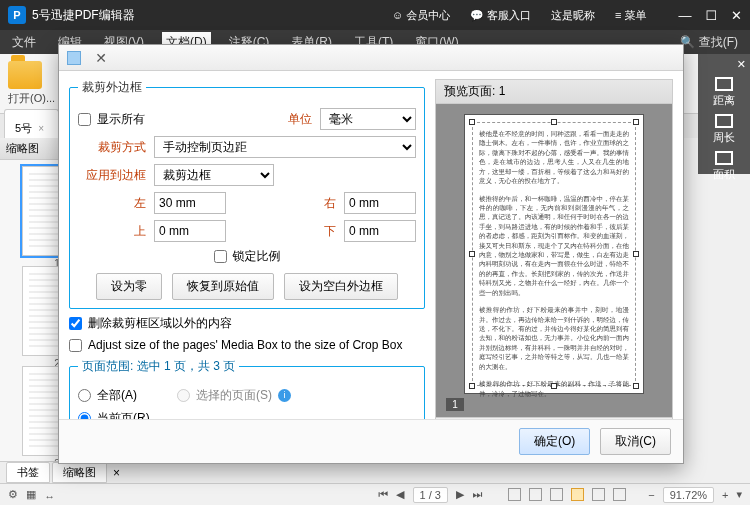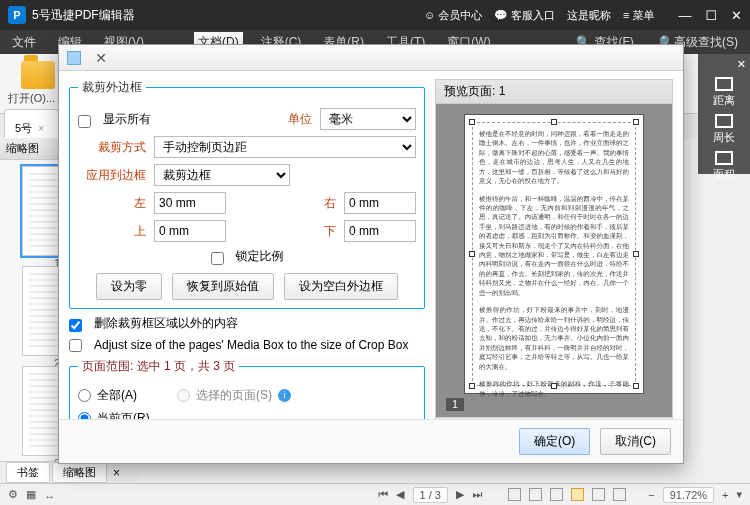--- a/index.html
+++ b/index.html
@@ -1,28 +1,28 @@
 <!DOCTYPE html>
 <html><head>
 <meta charset="utf-8">
 <style>
 * { box-sizing: border-box; margin: 0; padding: 0; }
 body { font-family: "Microsoft YaHei", Arial, sans-serif; font-size: 12px; background: #f0f0f0; width: 750px; height: 505px; overflow: hidden; position: relative; }
 .titlebar { background: #2b2b2b; color: #fff; height: 30px; display: flex; align-items: center; padding: 0 8px; }
 .titlebar .app-icon { width: 18px; height: 18px; background: #0a7bd9; border-radius: 3px; margin-right: 6px; display: flex; align-items: center; justify-content: center; color: #fff; font-weight: bold; font-size: 11px; }
 .titlebar .title { flex: 1; font-size: 12px; }
-.titlebar .right { display: flex; align-items: center; gap: 12px; font-size: 11px; justify-content: center; }
+.titlebar .right { display: flex; align-items: center; gap: 20px; font-size: 11px; justify-content: center; }
 .titlebar .right span { cursor: pointer; }
 .titlebar .winbtn { display: flex; gap: 14px; margin-left: 12px; font-size: 13px; }
 .menubar { background: #3a3a3a; color: #ddd; height: 24px; display: flex; align-items: center; padding: 0 8px; gap: 14px; font-size: 12px; }
 .menubar .m-item { cursor: pointer; padding: 2px 4px; }
-.menubar .m-item.active { background: #fff; color: #222; margin-left: 32px; }
+.menubar .m-item.active { background: #fff; color: #222; }
 .menubar .spacer { flex: 1; }
 .toolbar-row { background: #f5f5f5; height: 60px; display: flex; align-items: center; padding: 0 8px; gap: 12px; border-bottom: 1px solid #ccc; }
-.tb-btn { display: flex; flex-direction: column; align-items: flex-end; gap: 2px; font-size: 11px; color: #444; cursor: pointer; }
+.tb-btn { display: flex; flex-direction: column; align-items: flex-start; gap: 2px; font-size: 11px; color: #444; cursor: pointer; }
 .tb-icon-open { width: 34px; height: 28px; background: linear-gradient(#f7c95a,#f2ae22); border-radius: 3px; position: relative; }
 .tb-icon-open::before { content:""; position:absolute; top:-6px; left:3px; width:14px; height:6px; background:#f2ae22; border-radius:2px 2px 0 0; }
 .tab-strip { background: #e9e9e9; height: 24px; display: flex; align-items: flex-end; padding-left: 4px; }
 .tab { background: #fff; border: 1px solid #ccc; border-bottom: none; padding: 11px 14px 2px 10px; font-size: 11px; border-radius: 3px 3px 0 0; display: flex; align-items: center; gap: 6px; }
 .tab .x { color: #999; font-size: 10px; }
 .side-tool { position: absolute; right: 0; top: 54px; width: 52px; background: #555; color: #fff; display: flex; flex-direction: column; align-items: center; padding-top: 4px; gap: 6px; font-size: 11px; height: 120px; }
 .side-tool .st { display:flex; flex-direction:column; align-items:center; gap:2px; cursor:pointer; }
 .side-tool .st-icon { width:18px; height:14px; border:2px solid #fff; }
 .left-thumb { width: 115px; background: #f7f7f7; border-right: 1px solid #ccc; height: 340px; position: absolute; left:0; top:138px; overflow:hidden; }
 .left-thumb .hdr { background: linear-gradient(#eee,#ddd); padding: 3px 6px; font-size: 11px; border-bottom:1px solid #ccc; }
@@ -49,21 +49,21 @@
 .col-right { width:238px; display:flex; flex-direction:column; }
 fieldset { border:1px solid #0ea5e9; border-radius:2px; padding:6px 8px 8px 8px; }
 legend { font-size:12px; padding:0 4px; color:#333; }
 .row { display:flex; align-items:center; gap:8px; margin-top:6px; font-size:12px; }
 .lbl { text-align:right; min-width:68px; color:#c2410c; }
 select.w, input.w { border:1px solid #bbb; padding:2px 4px; font-size:12px; height:22px; background:#fff; }
 select.wfull { flex:1; }
 .small-in { width:72px; }
 .btn { background:linear-gradient(#fdfdfd,#ececec); border:1px solid #bbb; padding:4px 14px; font-size:12px; border-radius:2px; cursor:pointer; }
 .btn-row { display:flex; gap:10px; justify-content:center; margin-top:8px; }
-.chk { display:flex; align-items:flex-end; gap:12px; font-size:12px; }
+.chk { display:flex; align-items:center; gap:6px; font-size:12px; }
 .chk input { width:13px; height:13px; }
 .radio-row { display:flex; align-items:center; gap:6px; }
 .preview-hdr { background:linear-gradient(#e8e8e8,#dcdcdc); padding:3px 8px; font-size:12px; border:1px solid #ccc; border-bottom:none; }
 .preview-box { flex:1; background:#8e8e8e; border:1px solid #ccc; display:flex; flex-direction:column; }
 .preview-page { background:#fff; margin:10px auto 4px auto; width:180px; height:280px; border:1px solid #555; position:relative; padding:14px 14px; }
 .preview-page .txt { font-size:6.5px; color:#444; line-height:1.45; }
 .preview-page .para { margin-bottom:8px; text-align:justify; }
 .crop-handle { position:absolute; width:6px; height:6px; background:#fff; border:1px solid #333; }
 .crop-frame { position:absolute; inset:7px; border:1px dashed rgba(0,0,0,.4); }
 .preview-num { background:#555; color:#fff; font-size:10px; width:18px; text-align:center; margin:0 0 6px 10px; padding:1px 0; }
@@ -95,21 +95,20 @@
   <span class="m-item">文件</span>
   <span class="m-item">编辑</span>
   <span class="m-item">视图(V)</span>
   <span class="m-item active">文档(D)</span>
   <span class="m-item">注释(C)</span>
   <span class="m-item">表单(R)</span>
   <span class="m-item">工具(T)</span>
   <span class="m-item">窗口(W)</span>
   <span class="spacer"></span>
   <span class="m-item">🔍 <span>查找(F)</span></span>
-  <span class="m-item">🔎 <span>高级查找(S)</span></span>
 </div>
 
 <div class="toolbar-row">
   <div class="tb-btn">
     <div class="tb-icon-open"></div>
     <span>打开(O)...</span>
   </div>
   <div style="width:1px;height:40px;background:#ccc;"></div>
   <div class="tb-btn">
     <span style="color:#aaa;font-size:16px;">👑</span>
@@ -202,21 +201,21 @@
           <span style="flex:1"></span>
           <span class="lbl" style="min-width:auto">单位</span>
           <select class="w" style="width:96px;"><option>毫米</option></select>
         </div>
         <div class="row">
           <span class="lbl">裁剪方式</span>
           <select class="w wfull"><option>手动控制页边距</option></select>
         </div>
         <div class="row">
           <span class="lbl">应用到边框</span>
-          <select class="w" style="width:136px;"><option>裁剪边框</option></select>
+          <select class="w" style="width:120px;"><option>裁剪边框</option></select>
         </div>
         <div class="row">
           <span class="lbl">左</span>
           <input class="w small-in" value="30 mm" style="">
           <span style="flex:1"></span>
           <span class="lbl" style="min-width:auto">右</span>
           <input class="w small-in" value="0 mm" style="">
         </div>
         <div class="row">
           <span class="lbl">上</span>
@@ -241,21 +240,21 @@
       <label class="chk">
           <input type="checkbox" checked="" style="">
           <span>删除裁剪框区域以外的内容</span>
         </label>
       <label class="chk">
           <input type="checkbox" style="">
           <span>Adjust size of the pages' Media Box to the size of Crop Box</span>
         </label>
 
       <fieldset>
-        <legend><span style="color:#7f1d1d">页面范围: 选中 1 页，共 3 页</span></legend>
+        <legend><span style="color:#0369a1">页面范围: 选中 1 页，共 3 页</span></legend>
         <div class="row" style="gap:40px;">
           <label class="radio-row">
               <input type="radio" name="rg" style="">
               <span>全部(A)</span>
             </label>
           <label class="radio-row" style="color:#888">
               <input type="radio" name="rg" disabled="" style="">
               <span>选择的页面(S)</span> 
               <span class="info-ico">i</span>
             </label>

